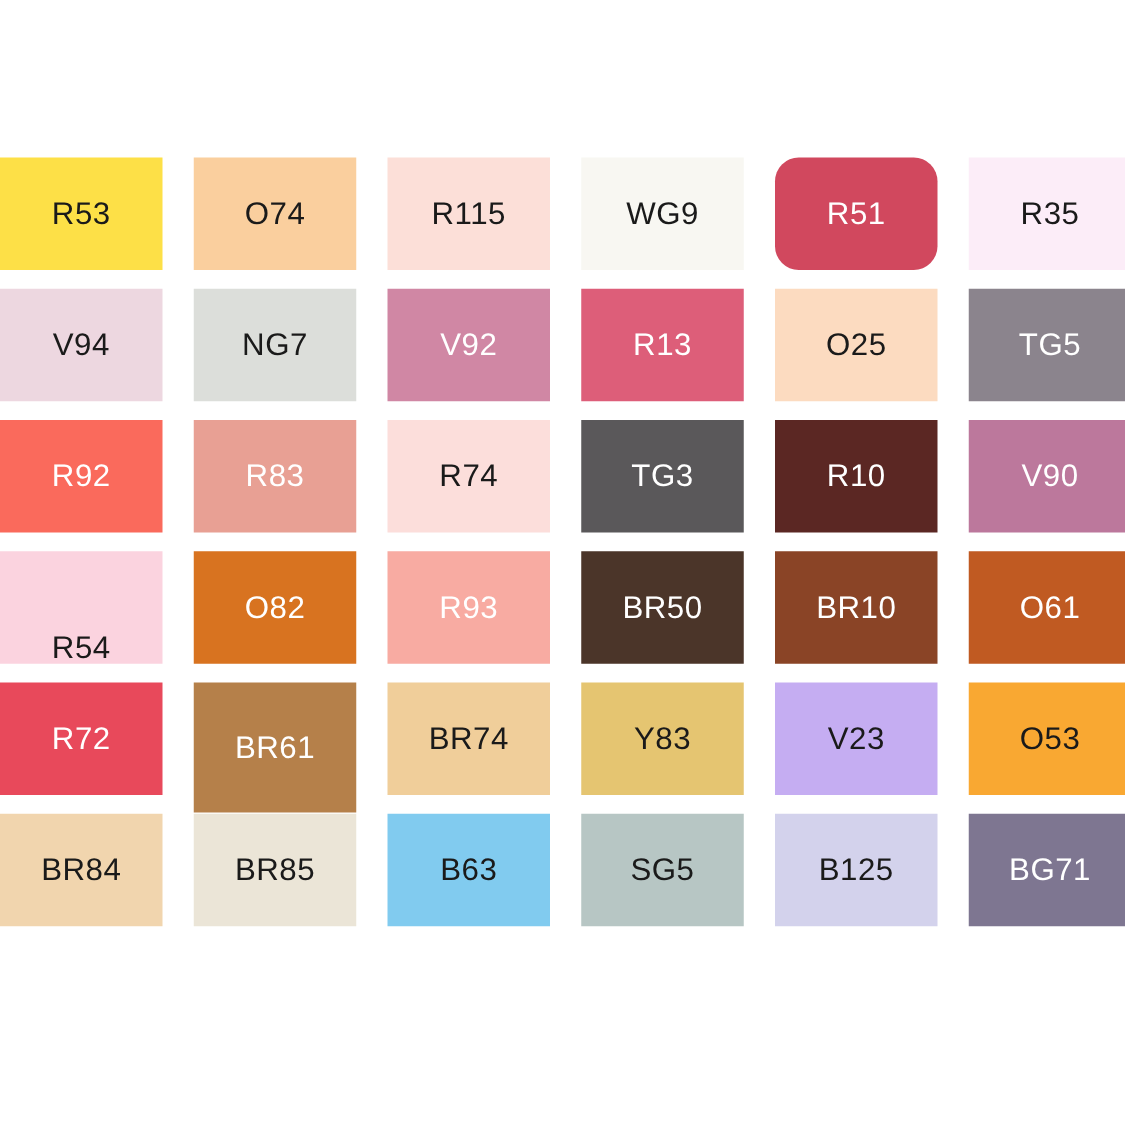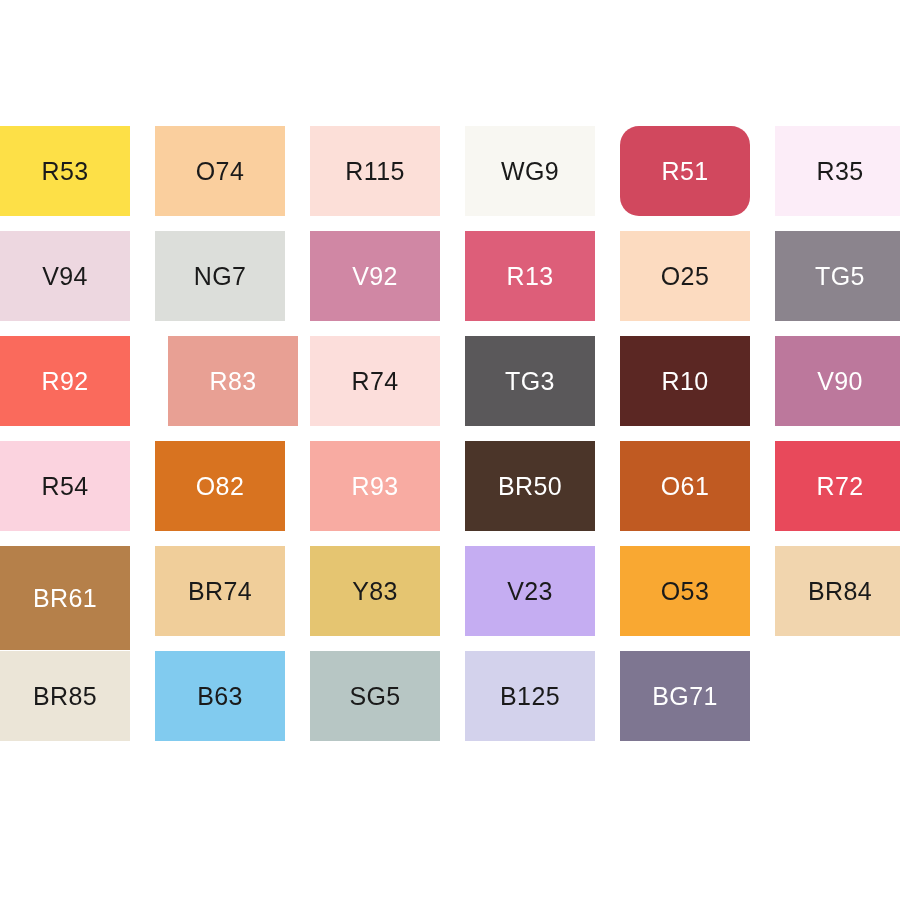--- a/index.html
+++ b/index.html
@@ -83,46 +83,49 @@
     </div>
     <div class="swatch" style="background: rgb(252, 219, 192); width: 130px; height: 90px;">
       <span class="swatch-label" style="color: rgb(26, 26, 26);">O25</span>
     </div>
     <div class="swatch" style="background: rgb(139, 132, 141); width: 130px; height: 90px;">
       <span class="swatch-label" style="color: rgb(255, 255, 255);">TG5</span>
     </div>
     <div class="swatch" style="background: rgb(250, 106, 92); width: 130px; height: 90px;">
       <span class="swatch-label" style="color: rgb(255, 255, 255);">R92</span>
     </div>
-    <div class="swatch" style="background: rgb(232, 160, 148); width: 130px; height: 90px; margin-left: 13px;">
+    <div class="swatch" style="background: rgb(232, 160, 148); width: 130px; height: 90px;">
       <span class="swatch-label" style="color: rgb(255, 255, 255);">R83</span>
     </div>
     <div class="swatch" style="background: rgb(252, 222, 219); width: 130px; height: 90px;">
       <span class="swatch-label" style="color: rgb(26, 26, 26);">R74</span>
     </div>
     <div class="swatch" style="background: rgb(90, 88, 90); width: 130px; height: 90px;">
       <span class="swatch-label" style="color: rgb(255, 255, 255);">TG3</span>
     </div>
     <div class="swatch" style="background: rgb(91, 39, 35); width: 130px; height: 90px;">
       <span class="swatch-label" style="color: rgb(255, 255, 255);">R10</span>
     </div>
     <div class="swatch" style="background: rgb(188, 120, 156); width: 130px; height: 90px;">
       <span class="swatch-label" style="color: rgb(255, 255, 255);">V90</span>
     </div>
-    <div class="swatch" style="background: rgb(251, 211, 223); width: 130px; height: 90px;">
+    <div class="swatch" style="background: rgb(251, 211, 223); width: 130px; height: 90px; align-items: flex-end;">
       <span class="swatch-label" style="color: rgb(26, 26, 26);">R54</span>
     </div>
     <div class="swatch" style="background: rgb(216, 115, 32); width: 130px; height: 90px;">
       <span class="swatch-label" style="color: rgb(255, 255, 255);">O82</span>
     </div>
     <div class="swatch" style="background: rgb(248, 171, 162); width: 130px; height: 90px;">
       <span class="swatch-label" style="color: rgb(255, 255, 255);">R93</span>
     </div>
     <div class="swatch" style="background: rgb(75, 53, 41); width: 130px; height: 90px;">
       <span class="swatch-label" style="color: rgb(255, 255, 255);">BR50</span>
+    </div>
+    <div class="swatch" style="background: rgb(138, 68, 38); width: 130px; height: 90px;">
+      <span class="swatch-label" style="color: rgb(255, 255, 255);">BR10</span>
     </div>
     <div class="swatch" style="background: rgb(192, 90, 34); width: 130px; height: 90px;">
       <span class="swatch-label" style="color: rgb(255, 255, 255);">O61</span>
     </div>
     <div class="swatch" style="background: rgb(232, 73, 91); width: 130px; height: 90px;">
       <span class="swatch-label" style="color: rgb(255, 255, 255);">R72</span>
     </div>
     <div class="swatch" style="background: rgb(181, 128, 74); width: 130px; height: 104px;">
       <span class="swatch-label" style="color: rgb(255, 255, 255);">BR61</span>
     </div>

